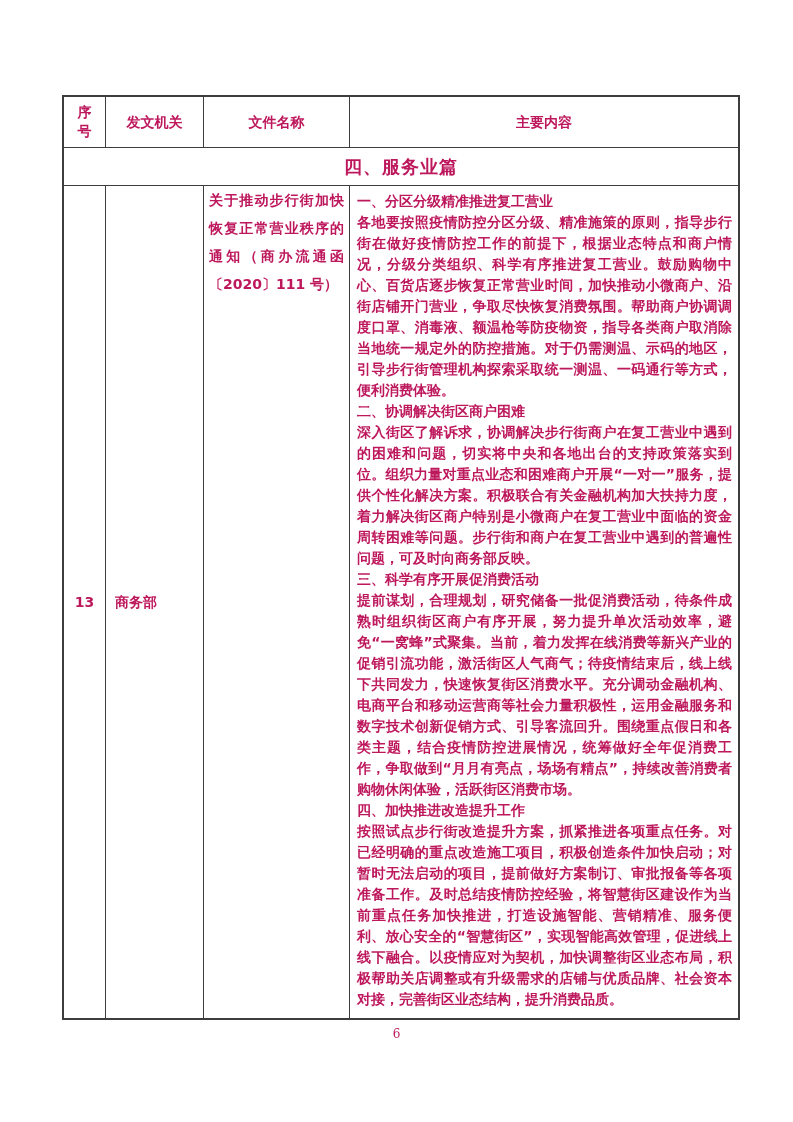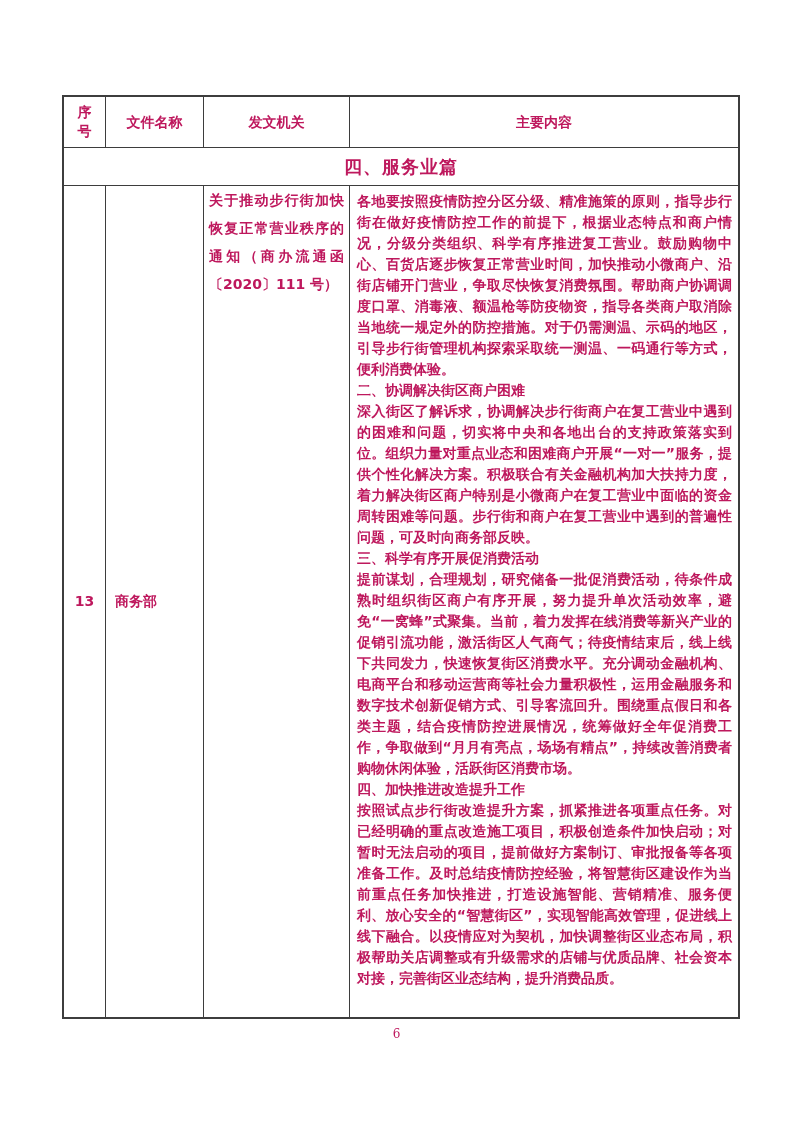--- a/index.html
+++ b/index.html
@@ -119,36 +119,37 @@
 </head>
 <body>
 
 <div class="page">
   <div class="doc-table">
 
     <div class="row header-row">
       <div class="cell">
         <span class="narrow-wrap">序号</span>
       </div>
+      <div class="cell">发文机关</div>
       <div class="cell">文件名称</div>
-      <div class="cell">发文机关</div>
       <div class="cell">主要内容</div>
     </div>
 
     <div class="row section-row">
       <div class="section-title">四、服务业篇</div>
     </div>
 
     <div class="row content-row">
       <div class="cell cell-serial">13</div>
       <div class="cell cell-agency">商务部</div>
       <div class="cell cell-doctitle">
         <div class="doc-title-text">关于推动步行街加快恢复正常营业秩序的通知（商办流通函〔2020〕111 号）</div>
       </div>
       <div class="cell cell-content">
+        <div class="content-heading">一、分区分级精准推进复工营业</div>
         <div class="content-body">各地要按照疫情防控分区分级、精准施策的原则，指导步行街在做好疫情防控工作的前提下，根据业态特点和商户情况，分级分类组织、科学有序推进复工营业。鼓励购物中心、百货店逐步恢复正常营业时间，加快推动小微商户、沿街店铺开门营业，争取尽快恢复消费氛围。帮助商户协调调度口罩、消毒液、额温枪等防疫物资，指导各类商户取消除当地统一规定外的防控措施。对于仍需测温、示码的地区，引导步行街管理机构探索采取统一测温、一码通行等方式，便利消费体验。</div>
         <div class="content-heading">二、协调解决街区商户困难</div>
         <div class="content-body">深入街区了解诉求，协调解决步行街商户在复工营业中遇到的困难和问题，切实将中央和各地出台的支持政策落实到位。组织力量对重点业态和困难商户开展“一对一”服务，提供个性化解决方案。积极联合有关金融机构加大扶持力度，着力解决街区商户特别是小微商户在复工营业中面临的资金周转困难等问题。步行街和商户在复工营业中遇到的普遍性问题，可及时向商务部反映。</div>
         <div class="content-heading">三、科学有序开展促消费活动</div>
         <div class="content-body">提前谋划，合理规划，研究储备一批促消费活动，待条件成熟时组织街区商户有序开展，努力提升单次活动效率，避免“一窝蜂”式聚集。当前，着力发挥在线消费等新兴产业的促销引流功能，激活街区人气商气；待疫情结束后，线上线下共同发力，快速恢复街区消费水平。充分调动金融机构、电商平台和移动运营商等社会力量积极性，运用金融服务和数字技术创新促销方式、引导客流回升。围绕重点假日和各类主题，结合疫情防控进展情况，统筹做好全年促消费工作，争取做到“月月有亮点，场场有精点”，持续改善消费者购物休闲体验，活跃街区消费市场。</div>
         <div class="content-heading">四、加快推进改造提升工作</div>
         <div class="content-body">按照试点步行街改造提升方案，抓紧推进各项重点任务。对已经明确的重点改造施工项目，积极创造条件加快启动；对暂时无法启动的项目，提前做好方案制订、审批报备等各项准备工作。及时总结疫情防控经验，将智慧街区建设作为当前重点任务加快推进，打造设施智能、营销精准、服务便利、放心安全的“智慧街区”，实现智能高效管理，促进线上线下融合。以疫情应对为契机，加快调整街区业态布局，积极帮助关店调整或有升级需求的店铺与优质品牌、社会资本对接，完善街区业态结构，提升消费品质。</div>
       </div>
     </div>
 

